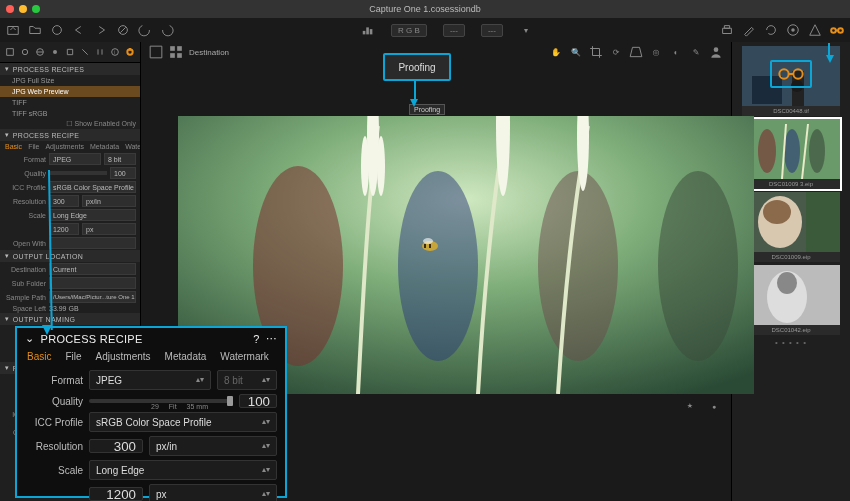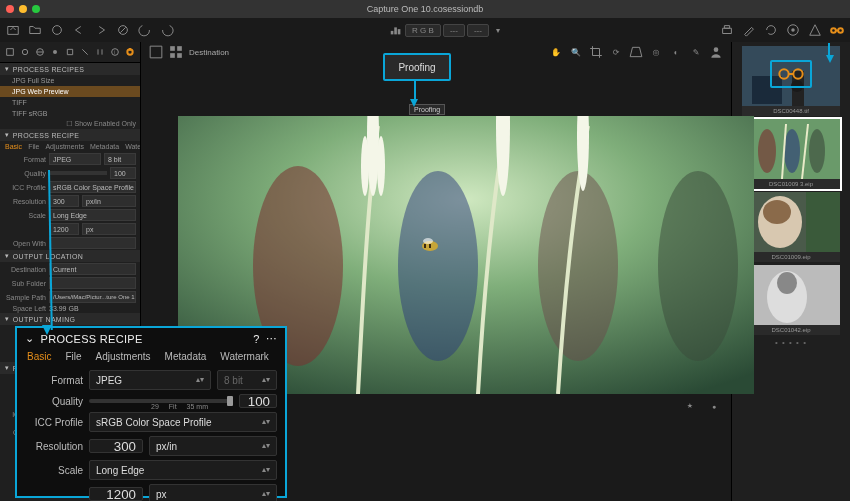--- a/index.html
+++ b/index.html
@@ -7,21 +7,21 @@
   .titlebar { height:18px; background:#333; display:flex; align-items:center; padding:0 6px; color:#bbb; font-size:9px; }
   .tl-dots { display:flex; gap:5px; margin-right:10px; }
   .dot { width:8px; height:8px; border-radius:50%; }
   .red{background:#ff5f56}.yellow{background:#ffbd2e}.green{background:#27c93f}
   .title-center{ position:absolute; left:0; right:0; text-align:center; pointer-events:none; }
   .toolbar { height:24px; background:#1a1a1a; border-bottom:1px solid #000; display:flex; align-items:center; padding:0 6px; }
   .tb-group{display:flex; gap:8px; align-items:center;}
   .tb-spacer{flex:1}
   .icon{ width:14px; height:14px; display:inline-flex; align-items:center; justify-content:center; color:#888; fill:#888; }
   .icon.on{color:#e58e1a;fill:#e58e1a}
-  .center-tool{display:flex;align-items:center;gap:2px;color:#888;font-size:8px}
+  .center-tool{display:flex;align-items:center;gap:16px;color:#888;font-size:8px}
   .center-tool .box{background:#2a2a2a;border:1px solid #444;padding:1px 6px;border-radius:2px}
 
   .main { position:absolute; top:42px; left:0; right:0; bottom:0; display:flex; background:#1a1a1a; }
   .left-panel { width:140px; background:#1f1f1f; border-right:1px solid #000; overflow:hidden; font-size:7px; }
   .tooltabs { height:20px; display:flex; align-items:center; gap:7px; padding:0 6px; border-bottom:1px solid #000;}
   .panel-section-hd { background:#2a2a2a; padding:2px 5px; display:flex; align-items:center; gap:4px; color:#bbb; font-size:7px; letter-spacing:.3px;}
   .recipe-item{padding:2px 5px 2px 12px; color:#999}
   .recipe-item.sel{background:#6b4a1f;color:#fff}
   .field-row{display:flex;align-items:center;padding:1px 4px;gap:3px}
   .field-row label{width:42px;text-align:right;color:#888}
@@ -69,21 +69,21 @@
 <body>
 
 <div class="frame">
 
   <div class="titlebar">
     <div class="tl-dots">
       <div class="dot red"></div>
       <div class="dot yellow"></div>
       <div class="dot green"></div>
     </div>
-    <div class="title-center">Capture One 10.cosessiondb</div>
+    <div class="title-center">Capture One 1.cosessiondb</div>
   </div>
 
   <div class="toolbar">
     <div class="tb-group">
       <span class="icon">
           <svg viewBox="0 0 16 16">
             <rect x="2" y="4" width="12" height="9" stroke="currentColor" fill="none"></rect>
             <polyline points="5,8 8,5 11,8" stroke="currentColor" fill="none"></polyline>
           </svg>
         </span>

